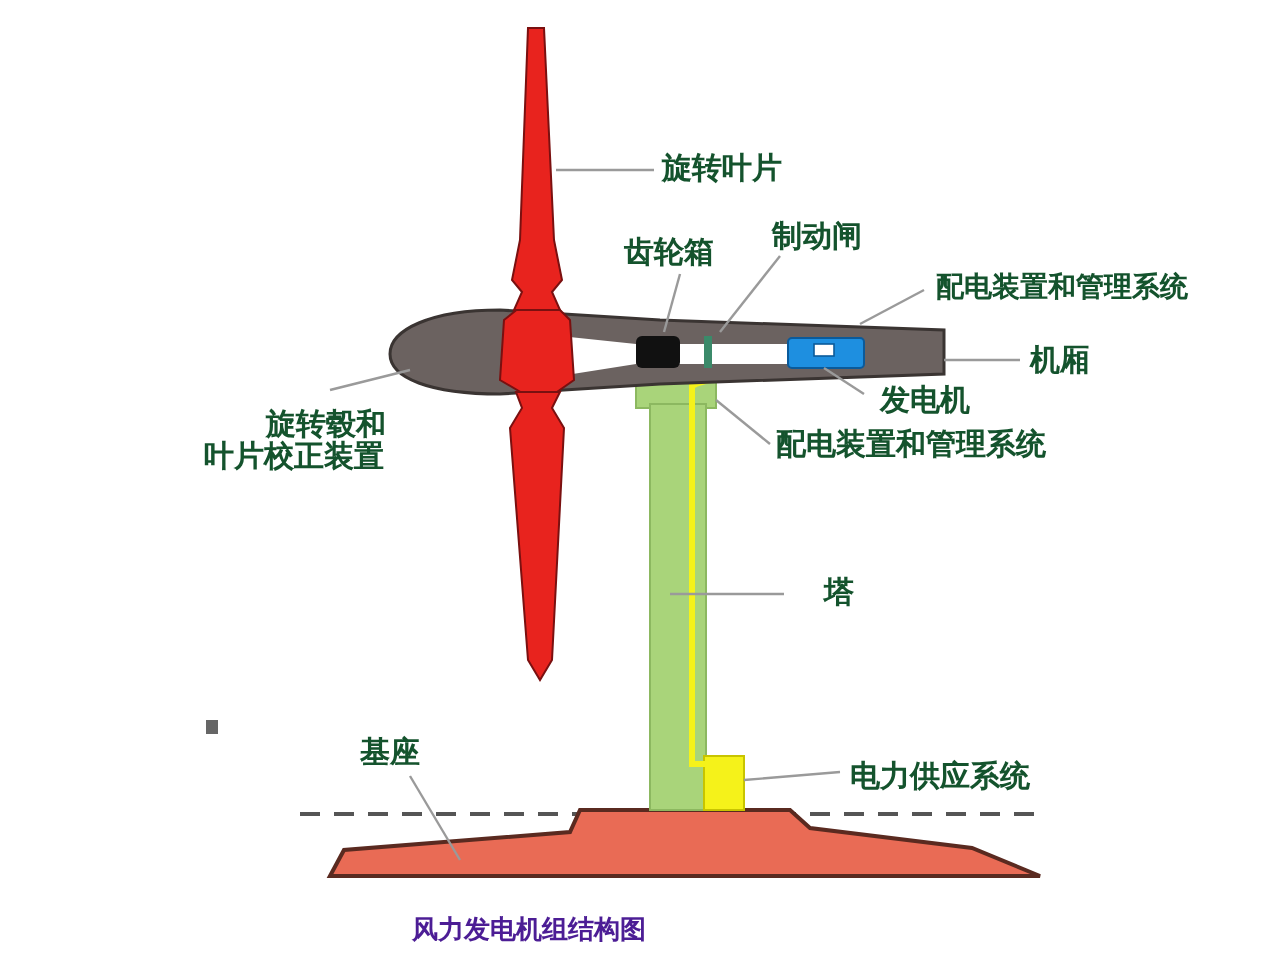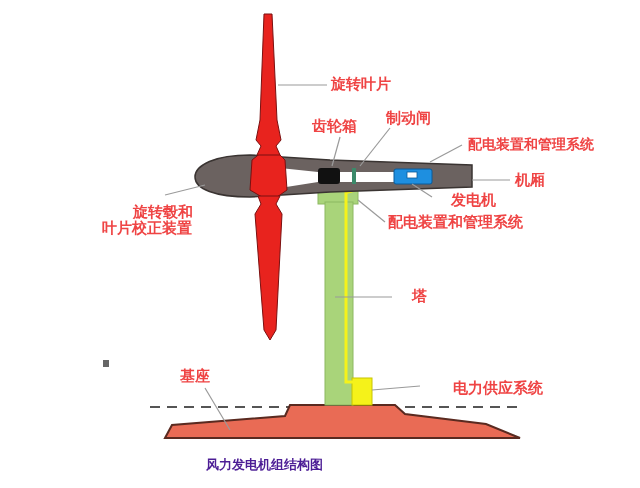--- a/index.html
+++ b/index.html
@@ -1,19 +1,19 @@
 <!DOCTYPE html>
 <html><head>
   <meta charset="utf-8">
   <style>
     html, body { margin: 0; padding: 0; background: #ffffff; }
     body { width: 640px; height: 488px; position: relative; overflow: hidden;
            font-family: "DejaVu Serif", "Liberation Serif", serif; }
     #diagram { position: absolute; left: 0; top: 0; width: 640px; height: 488px; }
-    .lbl { position: absolute; font-size: 15px; color: #ef4444; font-weight: bold; white-space: nowrap; line-height: 17px; }
+    .lbl { position: absolute; font-size: 15px; color: #14532d; font-weight: bold; white-space: nowrap; line-height: 17px; }
     .lbl.small { font-size: 14px; }
     .caption { position: absolute; left: 206px; top: 456px; font-size: 13px; color: #4c1d95; font-weight: bold; white-space: nowrap; }
     .mark { position: absolute; left: 103px; top: 360px; width: 6px; height: 7px; background: #666; }
   </style>
 </head>
 <body>
 
 <svg id="diagram" viewBox="0 0 640 488" xmlns="http://www.w3.org/2000/svg">
 
   <line x1="150" y1="407" x2="522" y2="407" stroke="#555" stroke-width="2" stroke-dasharray="10,7"></line>
@@ -59,23 +59,23 @@
     <line x1="372" y1="390" x2="420" y2="386"></line>
     <line x1="205" y1="388" x2="230" y2="430"></line>
   </g>
 </svg>
 
 <div class="lbl" style="left:331px;top:76px;">旋转叶片</div>
 <div class="lbl" style="left:312px;top:118px;">齿轮箱</div>
 <div class="lbl" style="left:386px;top:110px;">制动闸</div>
 <div class="lbl small" style="left:468px;top:136px;">配电装置和管理系统</div>
 <div class="lbl" style="left:515px;top:172px;text-align:right;">机厢</div>
-<div class="lbl" style="left:451px;top:192px;">发电机</div>
+<div class="lbl" style="left:440px;top:192px;">发电机</div>
 <div class="lbl" style="left:388px;top:214px;">配电装置和管理系统</div>
 <div class="lbl" style="left:133px;top:204px;">旋转毂和</div>
 <div class="lbl" style="left:102px;top:220px;">叶片校正装置</div>
 <div class="lbl" style="left:412px;top:288px;">塔</div>
-<div class="lbl" style="left:425px;top:380px;margin-left:28px;">电力供应系统</div>
+<div class="lbl" style="left:425px;top:380px;">电力供应系统</div>
 <div class="lbl" style="left:180px;top:368px;">基座</div>
 
 <div class="mark"></div>
 
 <div class="caption">风力发电机组结构图</div>
 
 </body></html>

